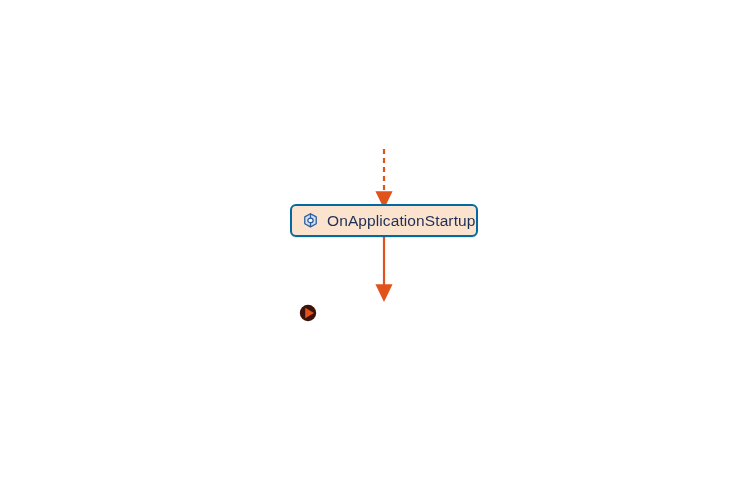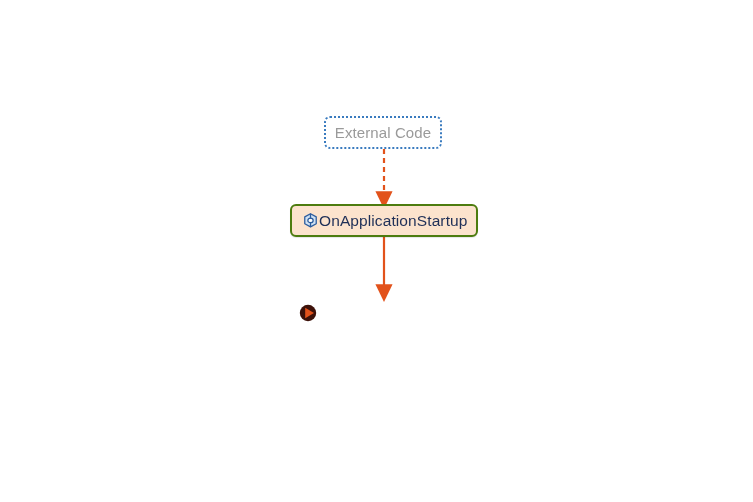--- a/index.html
+++ b/index.html
@@ -33,24 +33,25 @@
     justify-content: center;
   }
   .node-external .node-label {
     color: #9a9a9a;
     font-size: 15px;
     letter-spacing: .1px;
   }
 
   
   .node-method {
-    border: 2px solid #4d7c0f;
+    border: 2px solid #0369a1;
     background: #fce3cd;
     box-shadow: 0 1px 1px rgba(0,0,0,.10);
     padding-left: 10px;
+    gap: 8px;
   }
   .node-method .node-label {
     color: #1f2f57;
     font-size: 15.5px;
     letter-spacing: .1px;
   }
 
   .node-icon {
     width: 17px;
     height: 17px;
@@ -90,23 +91,20 @@
 
     <g>
       <line x1="384" y1="149" x2="384" y2="194" stroke="#e2521b" stroke-width="2.2" stroke-dasharray="5,4" marker-end="url(#arrowhead)"></line>
     </g>
 
     <g>
       <line x1="384" y1="237" x2="384" y2="287" stroke="#e2521b" stroke-width="2.2" marker-end="url(#arrowhead)"></line>
     </g>
   </svg>
 
-  <div class="node node-external" style="left:324px; top:116px; width:118px; height:33px;">
-    <span class="node-label">External Code</span>
-  </div>
 
   <div class="node node-method" style="left:290px; top:204px; width:188px; height:33px;">
     <span class="node-icon">
       <svg viewBox="0 0 16 16" width="17" height="17" xmlns="http://www.w3.org/2000/svg">
         <path d="M8 1.6 L13.4 4.6 L13.4 11.0 L8 14.0 L2.6 11.0 L2.6 4.6 Z" fill="#cfe0f2" stroke="#2d5d9e" stroke-width="1.2" stroke-linejoin="round"></path>
         <ellipse cx="8" cy="7.9" rx="2.5" ry="2.1" fill="#ffffff" stroke="#2d5d9e" stroke-width="1.2"></ellipse>
         <path d="M8 1.9 L8 5.8 M8 10.0 L8 13.7" stroke="#2d5d9e" stroke-width="1.2" stroke-linecap="round"></path>
       </svg>
     </span>
     <span class="node-label">OnApplicationStartup</span>

